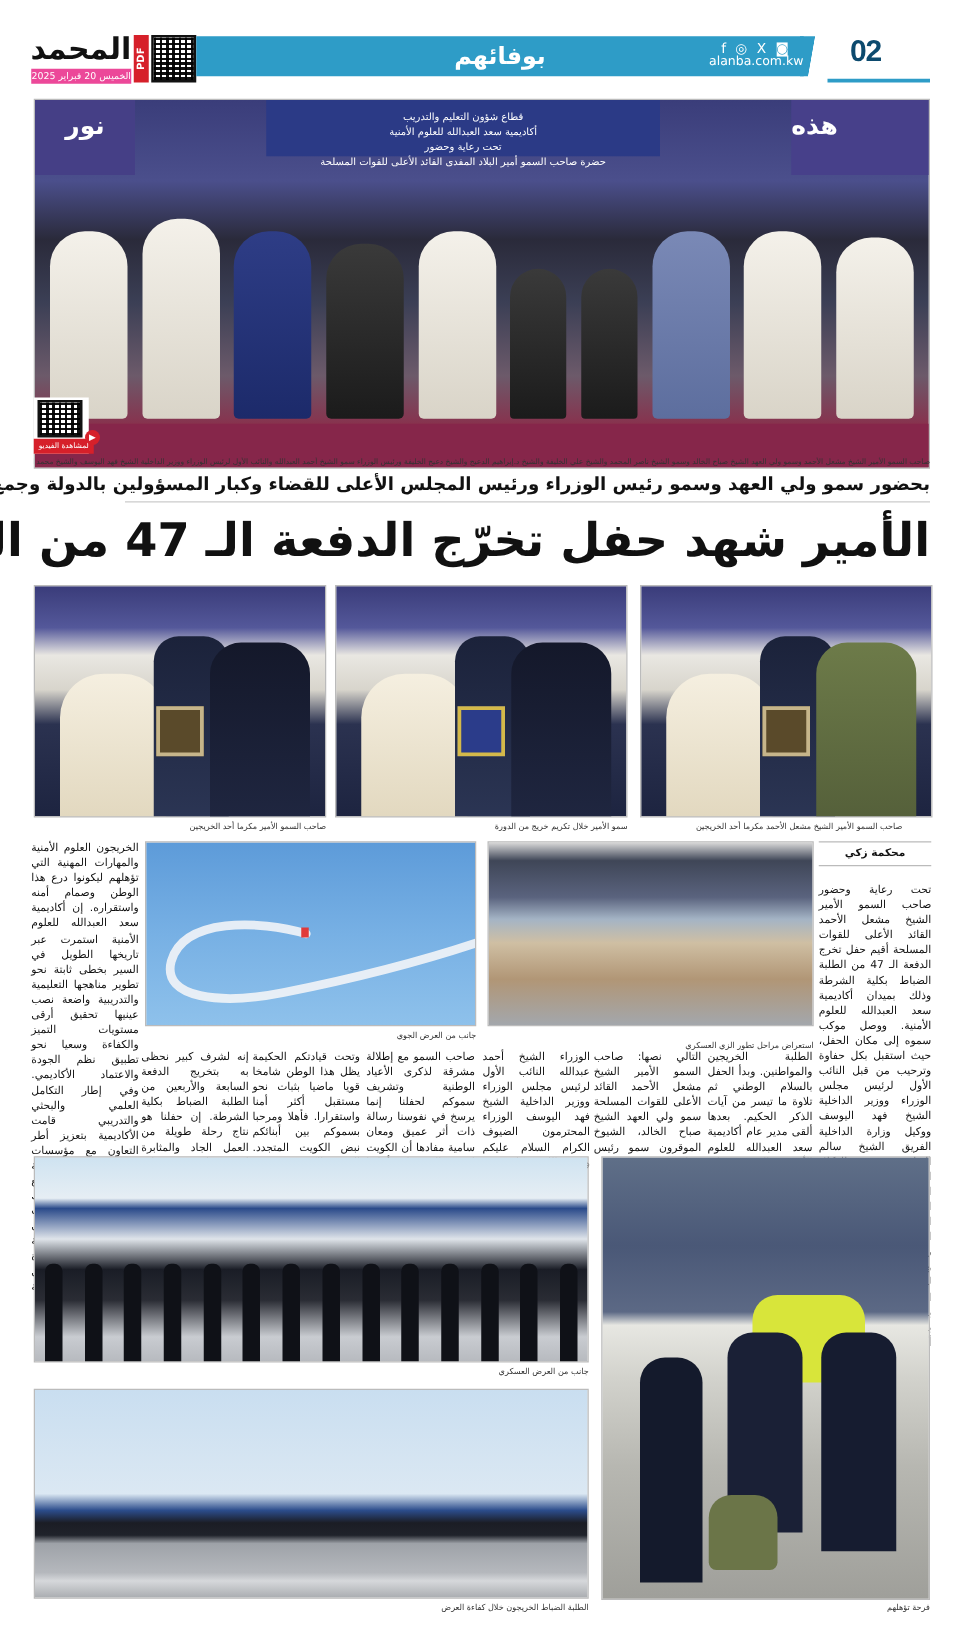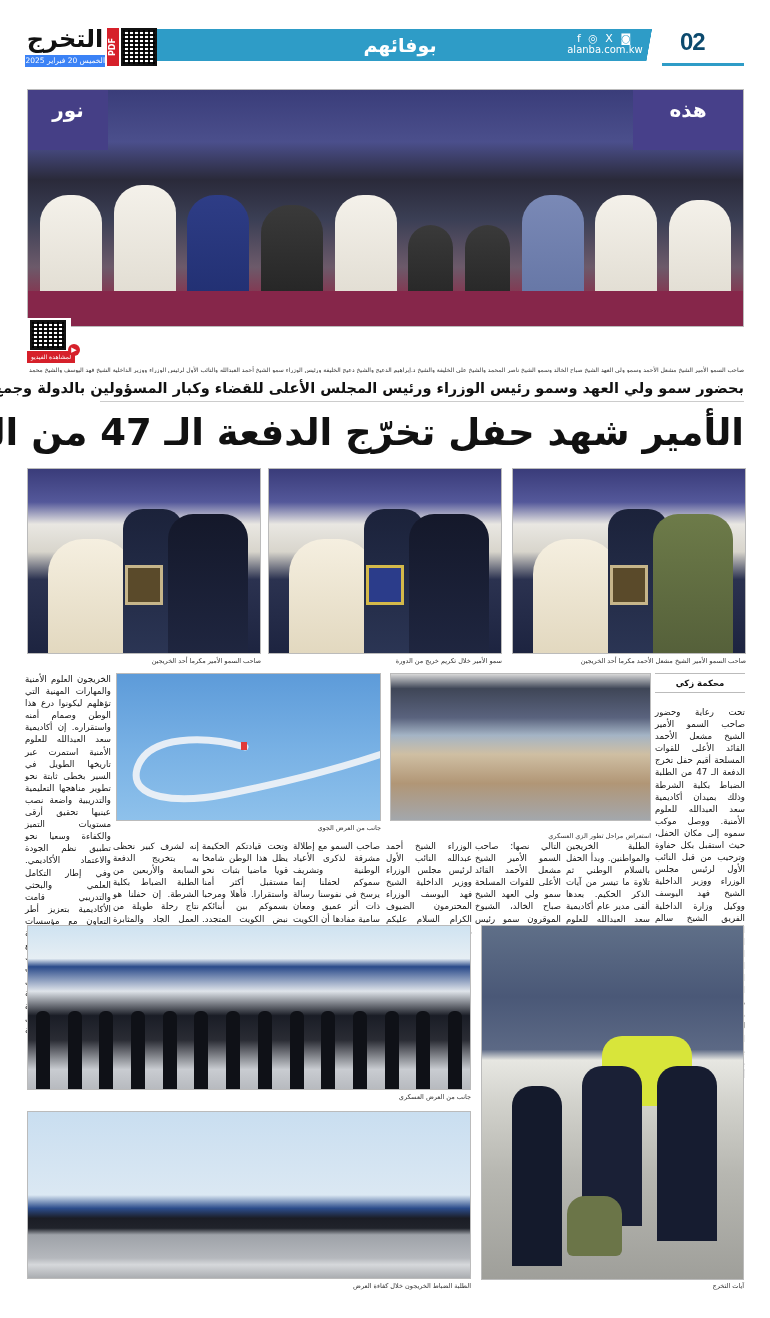--- a/index.html
+++ b/index.html
@@ -8,30 +8,30 @@
 .abs{position:absolute}
 
 .masthead-bar{left:157px;top:29px;width:486px;height:32px;background:#2e9cc7}
 .masthead-tail{left:640px;top:29px;width:18px;height:32px;background:linear-gradient(100deg,#2e9cc7 50%,#fff 52%)}
 .section-title{left:157px;top:29px;width:486px;height:32px;text-align:center;color:#fff;font-weight:bold;font-size:19px;line-height:32px;direction:rtl}
 .social{left:565px;top:33px;width:80px;color:#fff;font-size:10px;text-align:center;line-height:11px}
 .social .icons{font-size:11px;letter-spacing:2px}
 .page-num{left:680px;top:22px;width:60px;height:40px;font-family:"Liberation Sans",sans-serif;font-weight:bold;font-size:24px;line-height:40px;color:#0c4a6e;letter-spacing:-1px}
 .page-num-line{left:662px;top:63px;width:82px;height:3px;background:#2e9cc7}
 .logo{left:25px;top:25px;width:80px;height:28px;font-weight:bold;font-size:24px;line-height:28px;color:#111;direction:rtl;text-align:center}
-.date-strip{left:25px;top:55px;width:80px;height:12px;background:#3b82f6;color:#fff;font-size:7.5px;line-height:12px;text-align:right;direction:rtl}
+.date-strip{left:25px;top:55px;width:80px;height:12px;background:#ec4899;color:#fff;font-size:7.5px;line-height:12px;text-align:center;direction:rtl}
 .pdf{left:107px;top:28px;width:12px;height:38px;background:#d6202a;color:#fff;font-size:8px;font-weight:bold;writing-mode:vertical-rl;transform:rotate(180deg);text-align:center;line-height:12px}
 .qr{background:#fff;border:2px solid #111;background-image:repeating-linear-gradient(0deg,#111 0 2px,transparent 2px 4px),repeating-linear-gradient(90deg,#111 0 2px,transparent 2px 5px);background-blend-mode:multiply}
 .qr-top{left:121px;top:28px;width:36px;height:38px}
 
 .photo{overflow:hidden;border:1px solid #bbb}
-.main-photo{left:27px;top:89px;width:717px;height:238px;background:linear-gradient(180deg,#3a3d7a 0%,#4b4f8c 22%,#2a2a3a 38%,#3b3f55 55%,#6c5a6a 75%,#8b2d4a 90%,#7a1f3c 100%)}
+.main-photo{left:27px;top:79px;width:717px;height:296px;background:linear-gradient(180deg,#3a3d7a 0%,#4b4f8c 22%,#2a2a3a 38%,#3b3f55 55%,#6c5a6a 75%,#8b2d4a 90%,#7a1f3c 100%)}
 .main-photo .banner{position:absolute;left:185px;top:0;width:315px;height:45px;background:#2b3a86;color:#fff;font-size:8px;text-align:center;direction:rtl;line-height:12px;padding-top:8px}
 .main-photo .side-left{position:absolute;left:0;top:0;width:80px;height:60px;background:#453f86;color:#fff;font-size:20px;font-weight:bold;text-align:center;line-height:40px;direction:rtl}
-.main-photo .side-right{position:absolute;right:0;top:0;width:110px;height:60px;background:#47408a;color:#fff;font-size:20px;font-weight:bold;text-align:center;line-height:40px;direction:rtl}
+.main-photo .side-right{position:absolute;right:0;top:0;width:110px;height:60px;background:#47408a;color:#fff;font-size:20px;font-weight:bold;text-align:left;line-height:40px;direction:rtl}
 .figures{position:absolute;left:0;right:0;top:95px;height:160px;display:flex;justify-content:space-around;align-items:flex-end;padding:0 6px}
 .fig{width:62px;border-radius:28px 28px 4px 4px}
 .fig.w{background:linear-gradient(#f4f1ea,#d9d4c8)}
 .fig.b{background:linear-gradient(#2e3d86,#1c2a6a)}
 .fig.g{background:linear-gradient(#7a89b6,#5d6e9e)}
 .fig.k{background:linear-gradient(#3a3a3a,#1b1b1b)}
 .carpet{position:absolute;left:0;right:0;bottom:0;height:35px;background:#86264a}
 .qr-main-wrap{left:27px;top:318px;width:44px;height:45px;background:#fff}
 .qr-main{left:30px;top:320px;width:36px;height:30px}
 .watch-tag{left:27px;top:351px;width:48px;height:12px;background:#d6202a;color:#fff;font-size:6px;line-height:12px;text-align:center;direction:rtl}
@@ -43,21 +43,21 @@
 .headline{left:20px;top:402px;width:724px;font-size:37px;font-weight:bold;color:#111;direction:rtl;text-align:right;white-space:nowrap;letter-spacing:-1px;line-height:62px}
 
 .award{top:468px;width:234px;height:186px;background:linear-gradient(180deg,#3a3c7a 0%,#54589a 18%,#e9e7e2 30%,#d8d5cc 45%,#2b3250 60%,#1d2440 100%)}
 .award .gift{position:absolute;left:42%;top:52%;width:38px;height:40px;background:#5a4a2a;border:3px solid #c6b58a}
 .award .sheikh{position:absolute;left:20px;top:70px;width:85px;height:116px;background:linear-gradient(#f5efe0,#e2d8bf);border-radius:35px 35px 0 0}
 .award .grad{position:absolute;right:12px;top:45px;width:80px;height:141px;background:linear-gradient(#14182a,#1f2640);border-radius:25px 25px 0 0}
 .award .grad.green{background:linear-gradient(#6d7b49,#55603a)}
 .award .officer{position:absolute;left:95px;top:40px;width:60px;height:146px;background:linear-gradient(#1b223a,#2b3554);border-radius:20px 20px 0 0}
 .a1{left:512px}.a2{left:268px}.a3{left:27px}
 .cap{font-size:6.5px;color:#333;direction:rtl;text-align:right;white-space:nowrap}
-.cap-a1{left:512px;top:657px;width:234px}
+.cap-a1{left:488px;top:657px;width:234px}
 .cap-a2{left:268px;top:657px;width:234px}
 .cap-a3{left:27px;top:657px;width:234px}
 
 .col{font-size:8.6px;line-height:12.1px;direction:rtl;text-align:justify;color:#111}
 .col-1{left:655px;top:706px;width:90px}
 .author{left:655px;top:673px;width:90px;font-size:8.5px;font-weight:bold;direction:rtl;text-align:center;border-top:1px solid #bbb;border-bottom:1px solid #bbb;padding:4px 0}
 .col-2{left:566px;top:840px;width:84px}
 .col-3{left:475px;top:840px;width:86px}
 .col-4{left:386px;top:840px;width:86px}
 .col-5{left:293px;top:840px;width:87px}
@@ -80,36 +80,42 @@
 .hug .kneel{position:absolute;left:85px;top:270px;width:55px;height:60px;background:#6b7548;border-radius:18px 18px 6px 6px}
 .cap-p1{left:27px;top:1093px;width:444px}
 .cap-p2{left:27px;top:1282px;width:444px}
 .cap-hug{left:481px;top:1282px;width:263px}
 .rowline{display:flex;justify-content:space-between;padding:0 8px}
 .soldier{width:14px;background:#0f1117;border-radius:6px 6px 2px 2px}
 </style>
 </head>
 <body>
 
-<div class="abs logo">التخرج</div>
+<div class="abs logo">المحمد</div>
 <div class="abs date-strip">الخميس 20 فبراير 2025</div>
 <div class="abs pdf">PDF</div>
 <div class="abs qr qr-top"></div>
 <div class="abs masthead-bar"></div>
 <div class="abs masthead-tail"></div>
 <div class="abs section-title">بوفائهم</div>
 <div class="abs social">
   <div class="icons">f ◎ X ◙</div>
   <div>alanba.com.kw</div>
 </div>
 <div class="abs page-num">02</div>
 <div class="abs page-num-line"></div>
 
 <div class="abs photo main-photo">
   <div class="side-left">نور</div>
+  <div class="banner">
+    <div>قطاع شؤون التعليم والتدريب</div>
+    <div>أكاديمية سعد العبدالله للعلوم الأمنية</div>
+    <div>تحت رعاية وحضور</div>
+    <div>حضرة صاحب السمو أمير البلاد المفدى القائد الأعلى للقوات المسلحة</div>
+  </div>
   <div class="side-right">هذه</div>
   <div class="figures">
     <div class="fig w" style="height:150px"></div>
     <div class="fig w" style="height:160px"></div>
     <div class="fig b" style="height:150px"></div>
     <div class="fig k" style="height:140px"></div>
     <div class="fig w" style="height:150px"></div>
     <div class="fig k" style="height:120px;width:45px"></div>
     <div class="fig k" style="height:120px;width:45px"></div>
     <div class="fig g" style="height:150px"></div>
@@ -191,13 +197,13 @@
 <div class="abs cap cap-p1">جانب من العرض العسكري</div>
 <div class="abs photo parade2"></div>
 <div class="abs cap cap-p2">الطلبة الضباط الخريجون خلال كفاءة العرض</div>
 <div class="abs photo hug">
   <div class="yellow"></div>
   <div class="p1"></div>
   <div class="p2"></div>
   <div class="p3"></div>
   <div class="kneel"></div>
 </div>
-<div class="abs cap cap-hug">آيات التخرج</div>
+<div class="abs cap cap-hug">فرحة تؤهلهم</div>
 
 </body></html>

